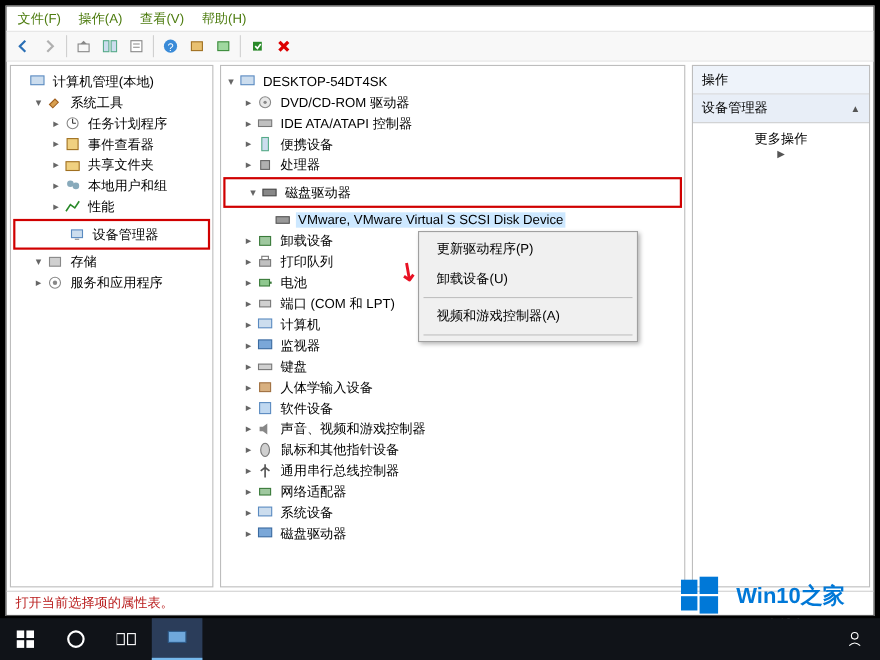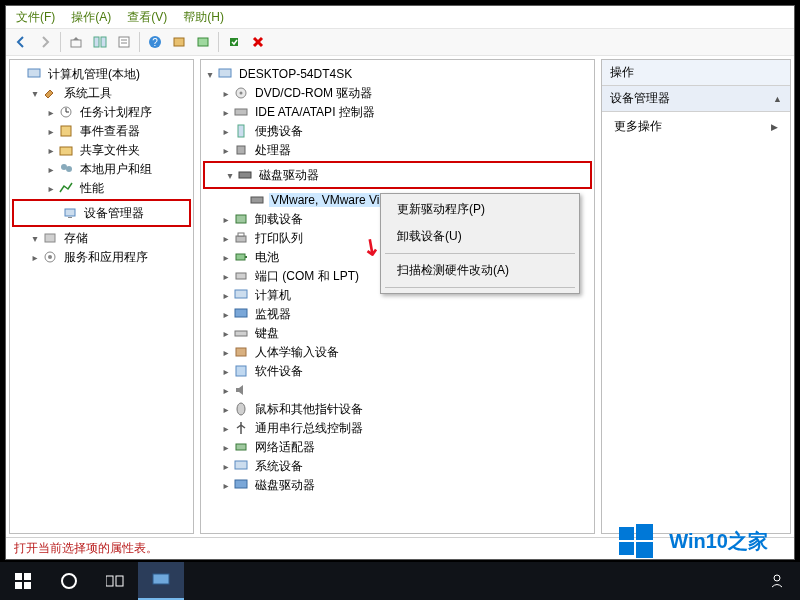--- a/index.html
+++ b/index.html
@@ -12,34 +12,34 @@
   .winbtn { width: 46px; height: 30px; display: flex; align-items: center; justify-content: center; }
   .menubar { height: 22px; display: flex; align-items: center; padding: 0 6px; gap: 8px; color: #4d7c0f; }
   .menubar .mi { padding: 2px 4px; }
   .toolbar { height: 28px; border-top: 1px solid #e5e5e5; border-bottom: 1px solid #e5e5e5; display: flex; align-items: center; padding: 0 4px; gap: 2px; background: #f8f8f8; }
   .tbtn { width: 22px; height: 22px; display: flex; align-items: center; justify-content: center; border: 1px solid transparent; }
   .tsep { width: 1px; height: 20px; background: #d0d0d0; margin: 0 2px; }
   .body { flex: 1; display: flex; min-height: 0; }
   .pane { border: 1px solid #bdbdbd; margin: 3px; background: #fff; overflow: auto; }
   .left { width: 185px; }
   .mid { flex: 1; }
-  .right { width: 190px; display: flex; flex-direction: column; }
+  .right { width: 162px; display: flex; flex-direction: column; }
   .right .hdr { background: #eef3fa; border-bottom: 1px solid #d0d0d0; padding: 4px 8px; font-weight: 400; }
   .right .sub { background: #e8eef7; padding: 4px 8px; display:flex; align-items:center; justify-content:space-between; border-bottom:1px solid #d0d0d0;}
-  .right .act { padding: 6px 12px; display:flex; align-items:center; justify-content:space-between;}
+  .right .act { padding: 6px 12px; display:flex; align-items:center; justify-content:space-between;flex-direction:column;}
   .tree { padding: 4px 2px; color: #000; }
   .node { display: flex; align-items: center; height: 18px; margin: 1px 0; white-space: nowrap; }
   .twisty { width: 14px; text-align: center; color: #666; font-size: 10px; }
   .ticon { width: 16px; height: 16px; margin-right: 4px; flex: 0 0 16px; }
   .lbl { padding: 0 2px; }
   .sel .lbl { background: #cde8ff; }
   .hl { border: 2px solid #d00000; padding: 2px; margin: 2px 0; }
   .indent1 { padding-left: 16px; }
   .indent2 { padding-left: 32px; }
-  .ctxmenu { position: absolute; left: 380px; top: 193px; width: 200px; background: #f0f0f0; border: 1px solid #a0a0a0; box-shadow: 2px 2px 4px rgba(0,0,0,.3); padding: 2px; font-size: 12px; }
+  .ctxmenu { position: absolute; left: 380px; top: 210px; width: 200px; background: #f0f0f0; border: 1px solid #a0a0a0; box-shadow: 2px 2px 4px rgba(0,0,0,.3); padding: 2px; font-size: 12px; }
   .ctxmenu .ci { padding: 5px 14px; }
   .ctxmenu .csep { height: 1px; background: #c0c0c0; margin: 3px 2px; }
   .statusbar { height: 22px; border-top: 1px solid #d0d0d0; display: flex; align-items: center; padding: 0 8px; color: #b91c1c; }
   .arrow { position: absolute; left: 362px; top: 234px; color: #e81123; font-size: 22px; transform: rotate(35deg); font-weight: bold; pointer-events:none;}
   .taskbar { position: absolute; left: 0; bottom: 0; width: 800px; height: 38px; background: #101318; display: flex; align-items: center; }
   .taskbar .tb { width: 46px; height: 38px; display: flex; align-items: center; justify-content: center; color: #fff; }
   .taskbar .active { background: #2b3d5a; border-bottom: 2px solid #76b9ed; }
   .watermark { position: absolute; right: 32px; bottom: 42px; display:flex; align-items:center; gap:16px; color:#0078d7; font-weight:bold;}
   .watermark .wm-sub { position:absolute; right:0; bottom:-14px; font-size:10px; color:#888; font-weight:normal;}
   svg { display: block; }
@@ -375,20 +375,21 @@
             </span>
             <span class="lbl">软件设备</span>
           </div>
         <div class="node indent1">
             <span class="twisty">▸</span>
             <span class="ticon">
               <svg width="16" height="16">
                 <path d="M3 6 L6 6 L10 3 L10 13 L6 10 L3 10 Z" fill="#888"></path>
               </svg>
             </span>
+            <span class="lbl">声音、视频和游戏控制器</span>
           </div>
         <div class="node indent1">
             <span class="twisty">▸</span>
             <span class="ticon">
               <svg width="16" height="16">
                 <ellipse cx="8" cy="8" rx="4" ry="6" fill="#d0d0d0" stroke="#777"></ellipse>
               </svg>
             </span>
             <span class="lbl">鼠标和其他指针设备</span>
           </div>
@@ -446,21 +447,21 @@
 
   <div class="statusbar">
     <span>打开当前选择项的属性表。</span>
   </div>
 </div>
 
 <div class="ctxmenu">
   <div class="ci">更新驱动程序(P)</div>
   <div class="ci">卸载设备(U)</div>
   <div class="csep"></div>
-  <div class="ci">扫描检测硬件改动(A)</div>
+  <div class="ci">视频和游戏控制器(A)</div>
   <div class="csep"></div>
 </div>
 
 <div class="arrow">↘</div>
 
 <div class="watermark">
   <svg width="34" height="34">
       <rect x="0" y="3" width="15" height="13" fill="#0078d7"></rect>
       <rect x="17" y="0" width="17" height="16" fill="#0078d7"></rect>
       <rect x="0" y="18" width="15" height="13" fill="#0078d7"></rect>

